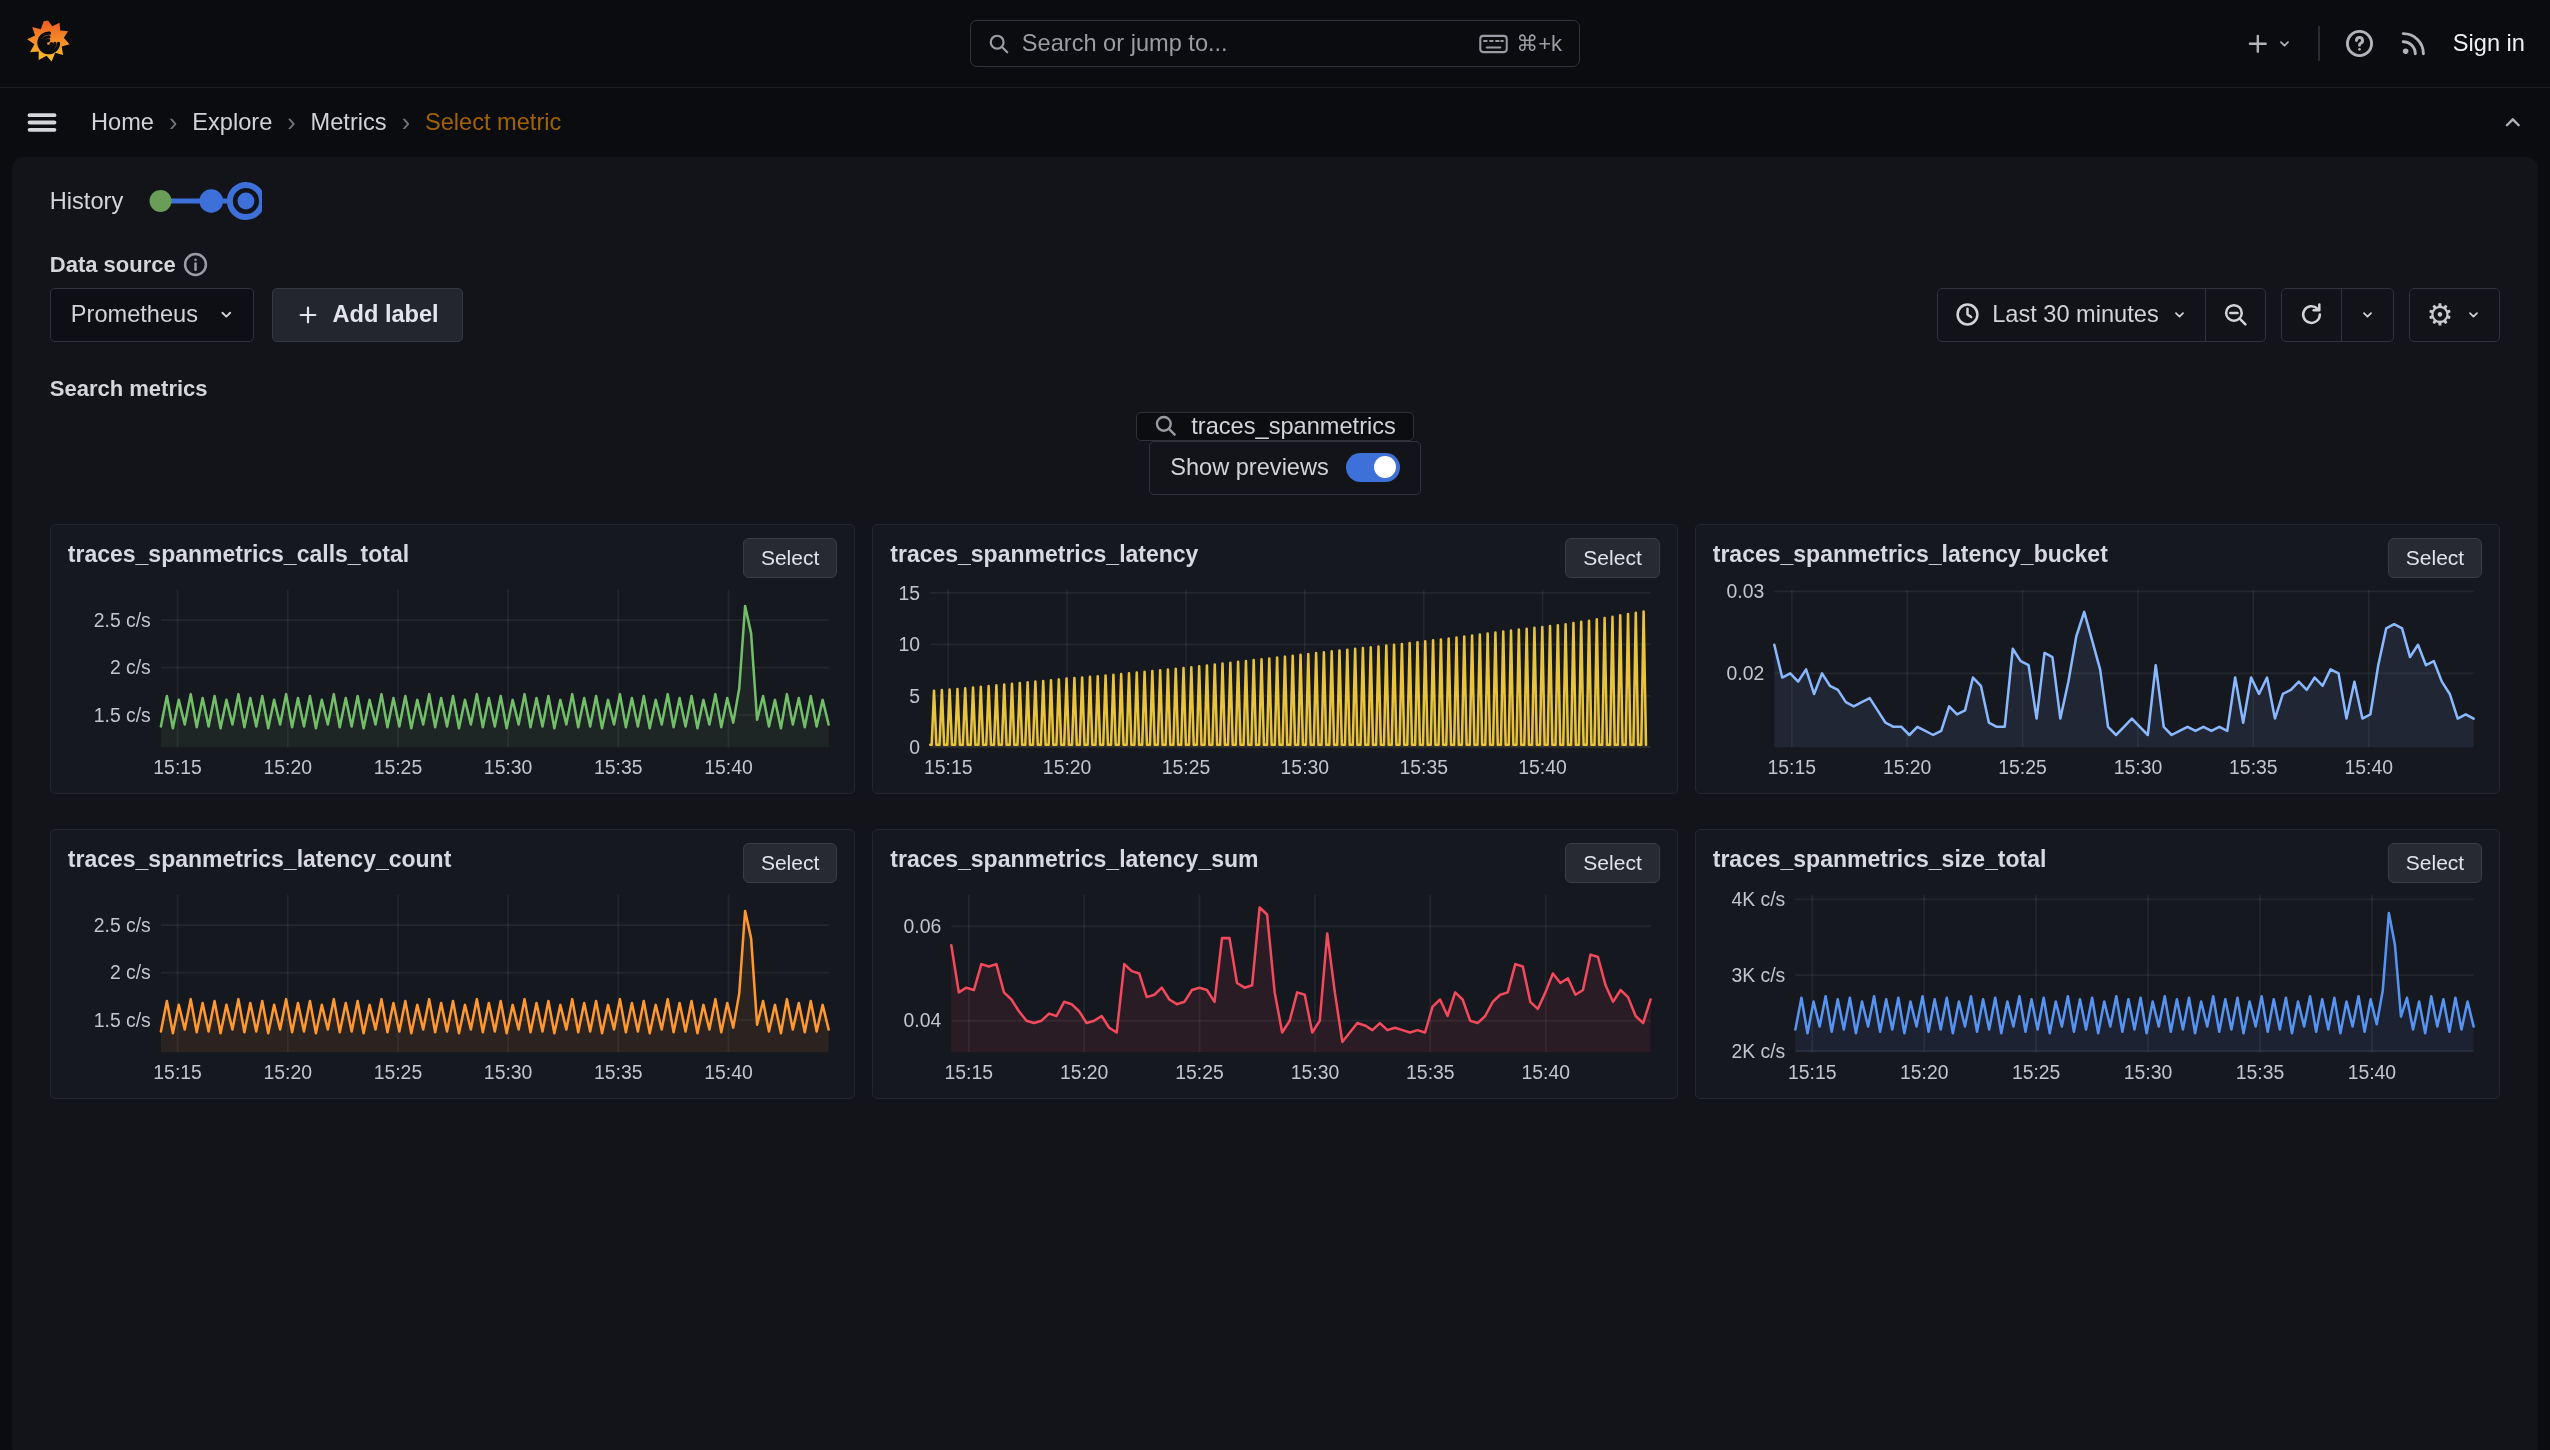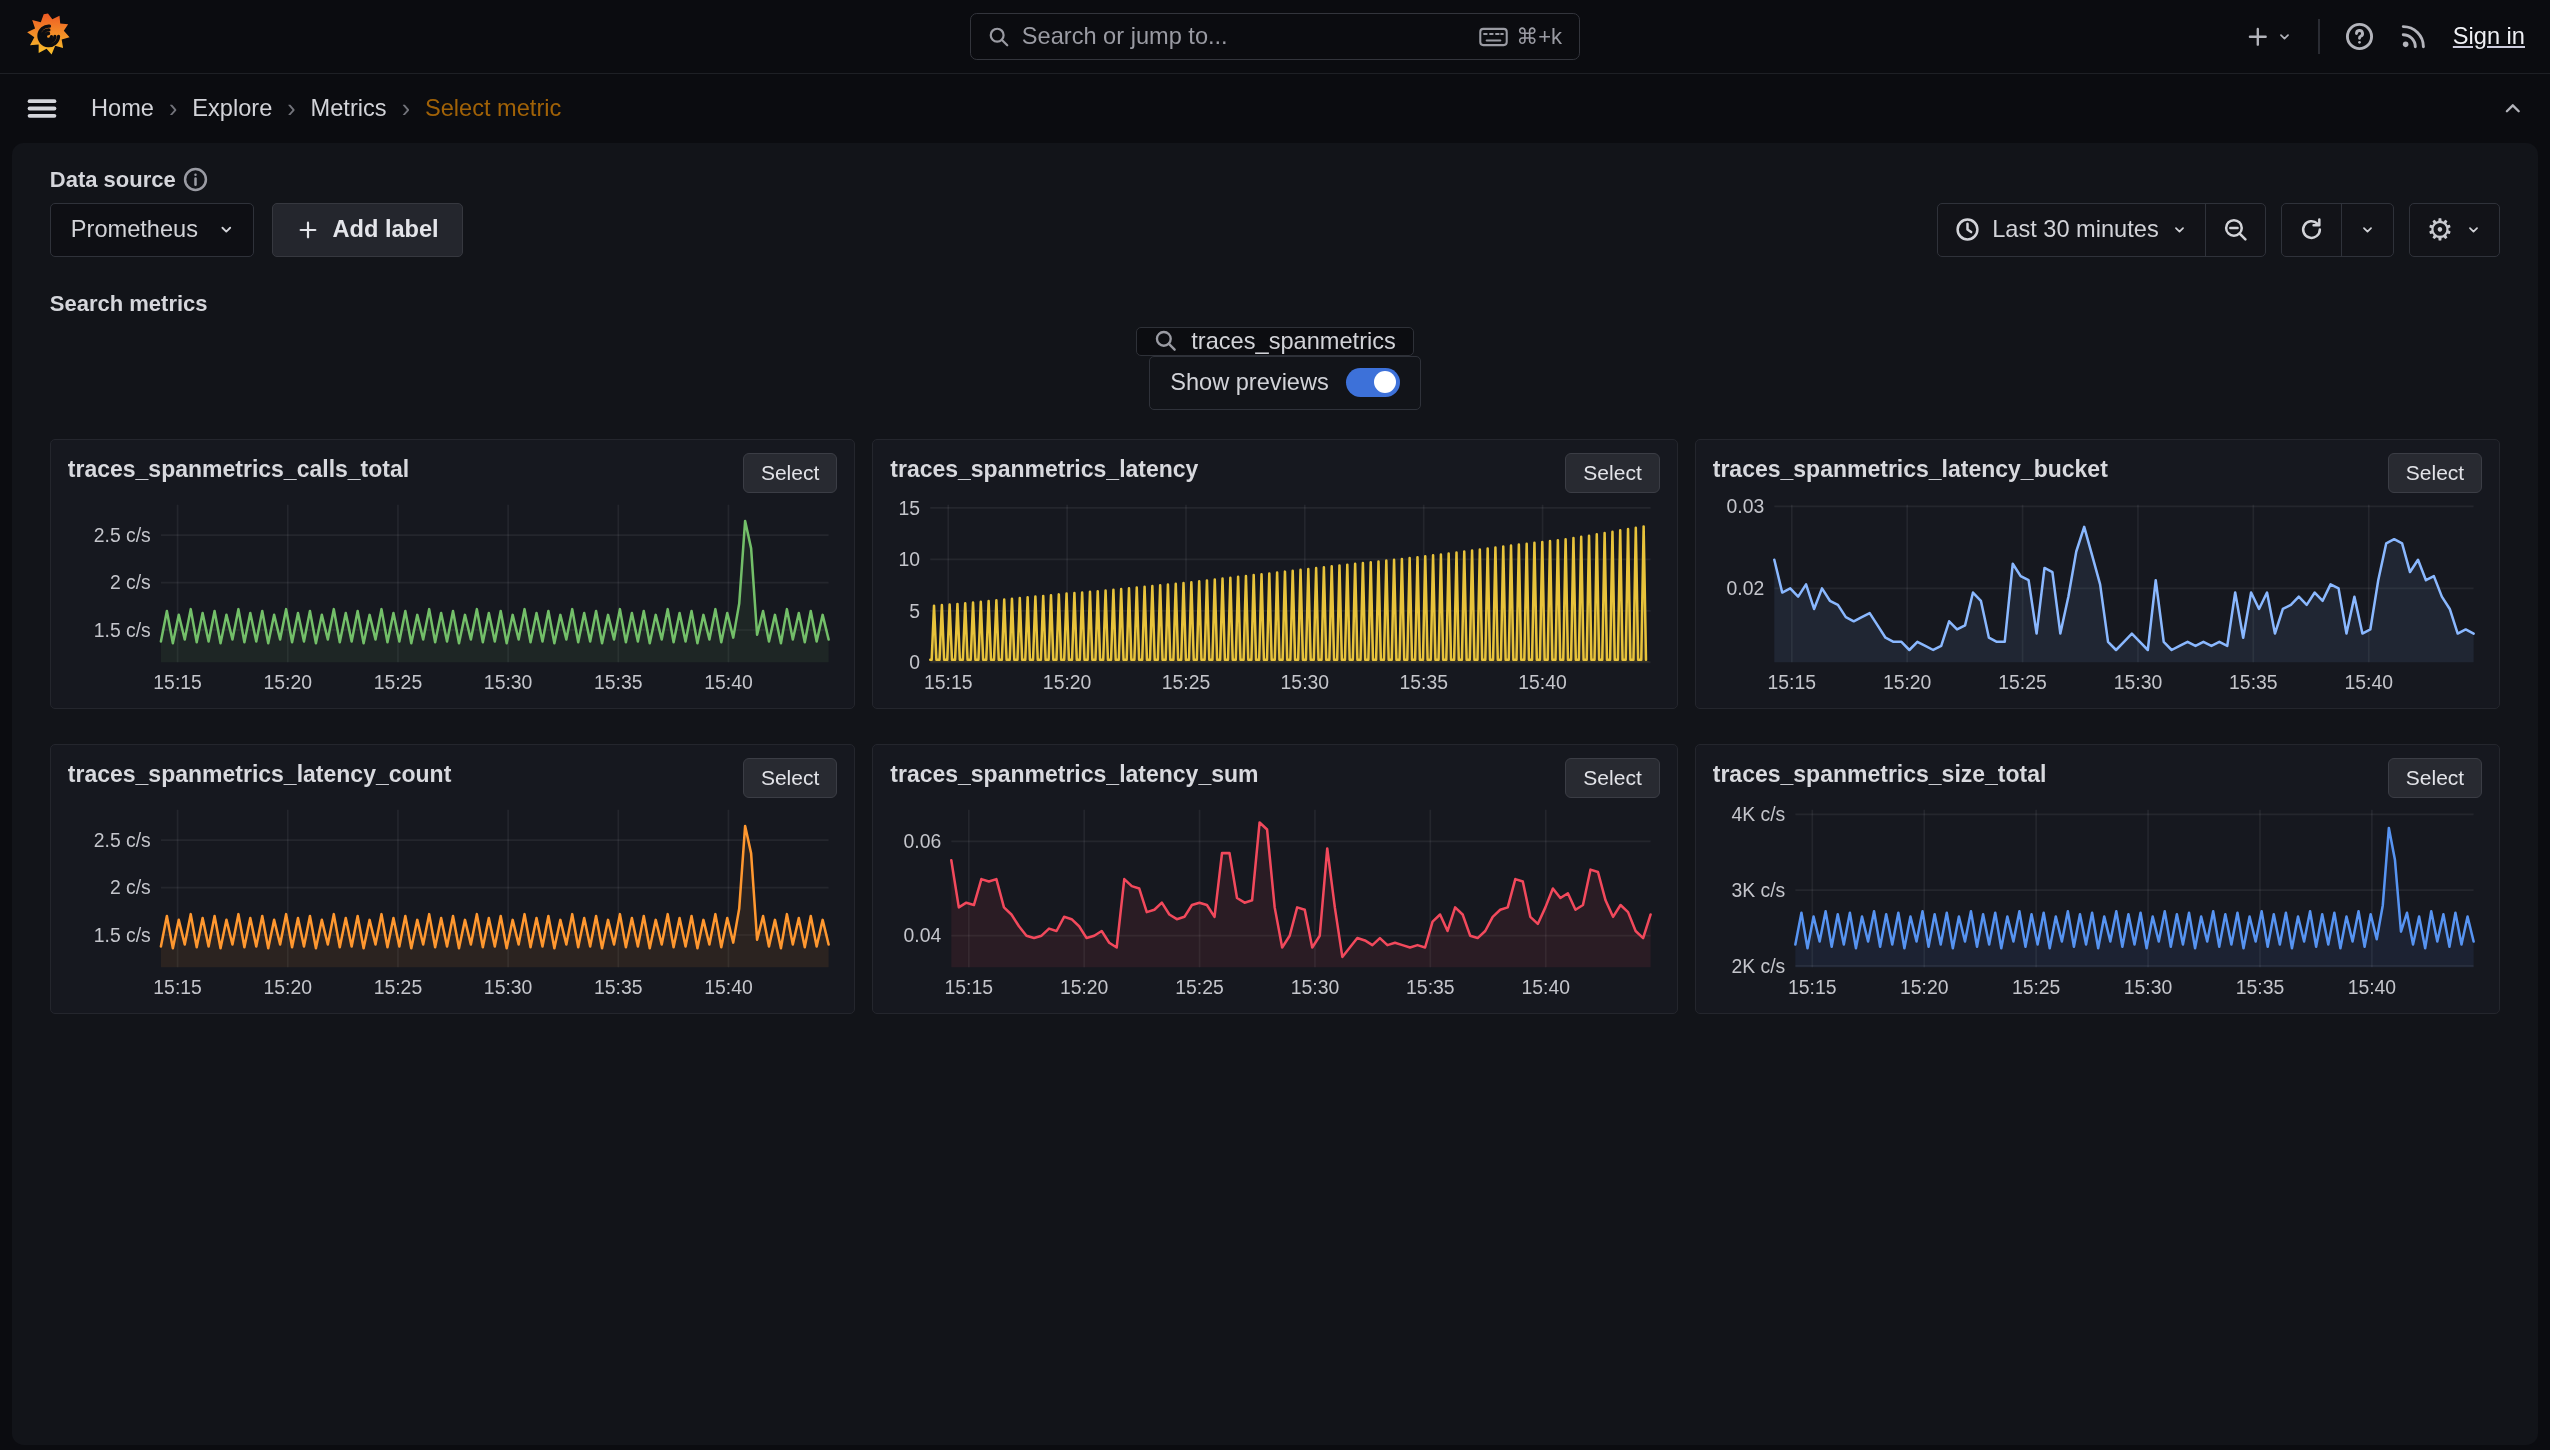--- a/index.html
+++ b/index.html
@@ -1,21 +1,21 @@
 <!DOCTYPE html>
 <html><head>
 <meta charset="utf-8">
 <style>
   * { margin:0; padding:0; box-sizing:border-box; }
   html,body { width:2550px; height:1451px; background:#0b0c10; color:#ccccdc;
     font-family:"Liberation Sans", sans-serif; font-size:23.6px; overflow:hidden; }
 
   
-  .topbar { height:74px; display:flex; align-items:center; padding:0 25px;
-    border-bottom:1.7px solid #1e2025; position:relative; background:#0b0c10;text-decoration:underline; }
+  .topbar { height:88px; display:flex; align-items:center; padding:0 25px;
+    border-bottom:1.7px solid #1e2025; position:relative; background:#0b0c10; }
   .logo { width:46px; height:49px; cursor:pointer; }
   .topbar-search { position:absolute; left:50%; transform:translateX(-50%);
     width:610px; height:47px; border:1.7px solid #33353c; border-radius:6.8px;
     background:#0b0c10; display:flex; align-items:center; padding:0 17px; gap:11.8px;
     color:#9a9ba3; cursor:text; }
   .topbar-search .ph { flex:1; font-size:23.6px; }
   .shortcut-hint { display:flex; align-items:center; gap:8.4px; color:#9a9ba3; font-size:22px; }
   .topbar-right { margin-left:auto; display:flex; align-items:center; gap:25px; }
   .tb-icon-btn { display:flex; align-items:center; gap:6.8px; color:#b3b4bb; cursor:pointer; }
   .tb-divider { width:1.7px; height:35px; background:#2a2c33; }
@@ -167,20 +167,33 @@
   </span>
   <span class="collapse-btn">
     <svg width="23.6" height="23.6" viewBox="0 0 24 24">
         <polyline class="st" points="6,14.5 12,8.5 18,14.5"></polyline>
       </svg>
   </span>
 </nav>
 
 <main class="content">
 
+  <div class="history-row">
+    <span class="history-label">History</span>
+    <span class="history-track">
+      <svg width="115" height="44" viewBox="0 0 136 52">
+        <line x1="16" y1="26" x2="78" y2="26" stroke="#3d71d9" stroke-width="6"></line>
+        <line x1="78" y1="26" x2="122" y2="26" stroke="#3d71d9" stroke-width="6"></line>
+        <circle cx="16" cy="26" r="13" fill="#6a9e58"></circle>
+        <circle cx="76" cy="26" r="14" fill="#3d71d9"></circle>
+        <circle cx="117" cy="26" r="19" fill="#121419" stroke="#3d71d9" stroke-width="7"></circle>
+        <circle cx="117" cy="26" r="10" fill="#3d71d9"></circle>
+      </svg>
+    </span>
+  </div>
 
   <div class="section-label">
     <span>Data source</span>
     <span class="info-icon">
       <svg width="25" height="25" viewBox="0 0 24 24">
           <circle class="st" cx="12" cy="12" r="10"></circle>
           <line class="st" x1="12" y1="11" x2="12" y2="17"></line>
           <circle cx="12" cy="7.5" r="1.2" fill="currentColor"></circle>
         </svg>
     </span>

